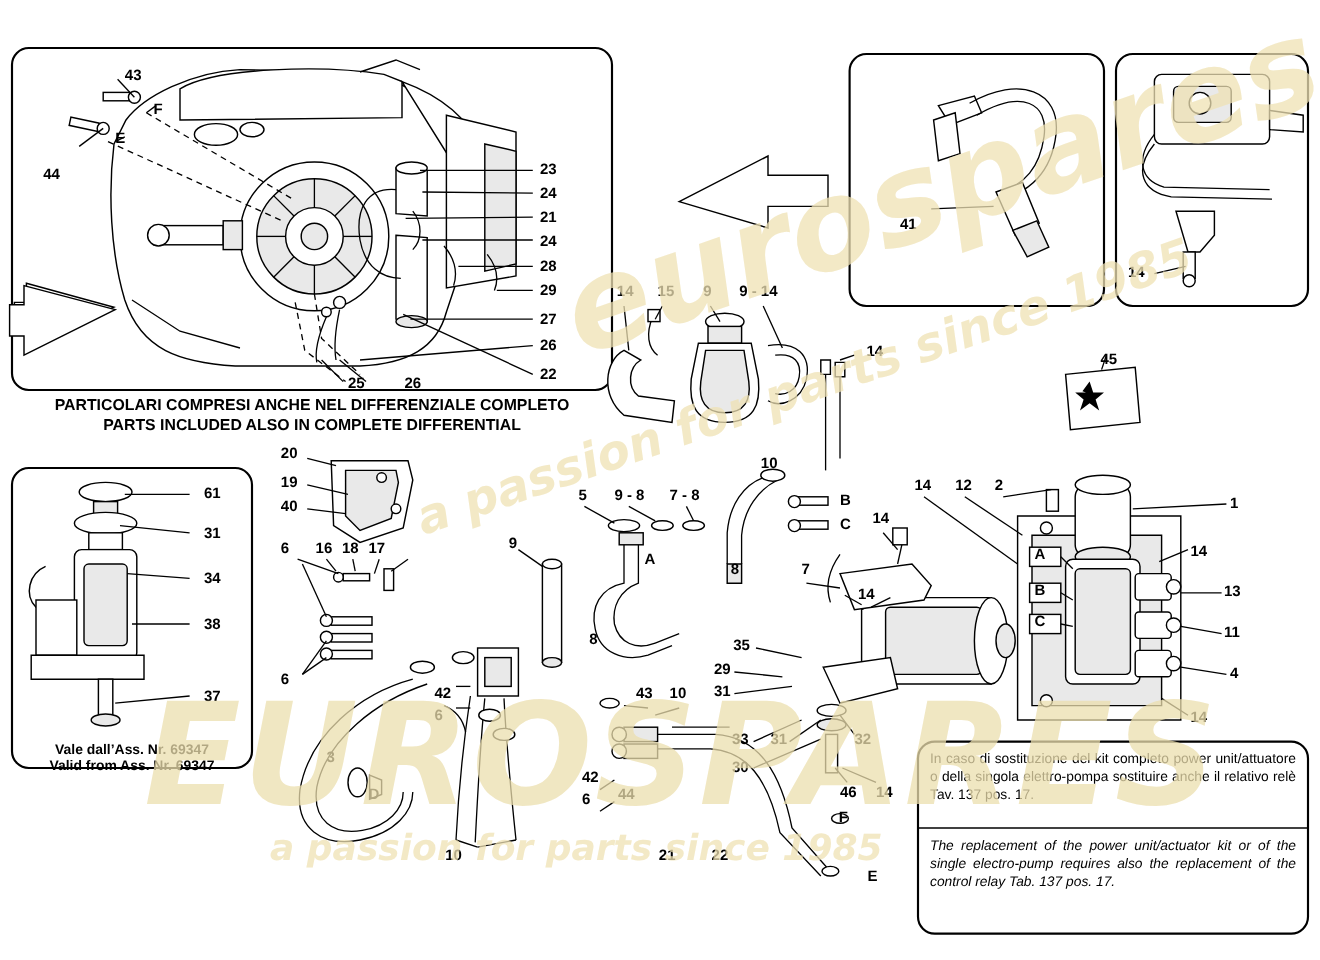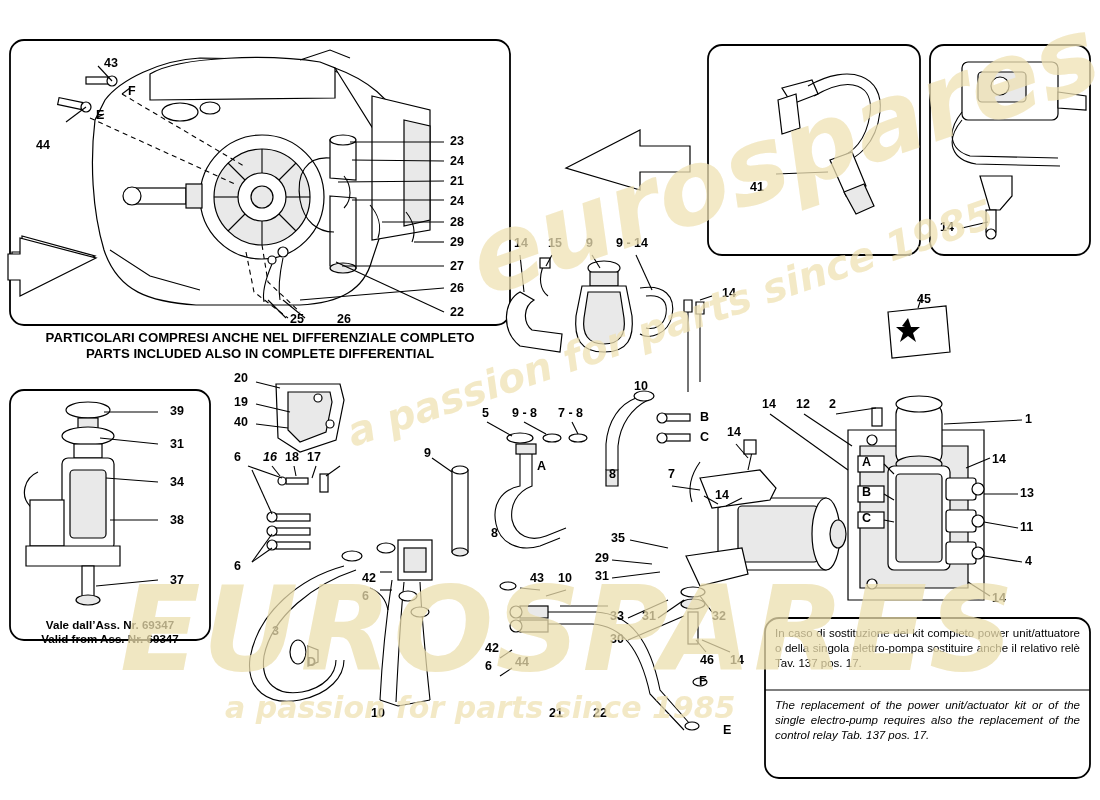--- a/index.html
+++ b/index.html
@@ -427,21 +427,21 @@
   <div class="lbl" style="left:450px;top:259px;">27</div>
   <div class="lbl" style="left:450px;top:281px;">26</div>
   <div class="lbl" style="left:450px;top:305px;">22</div>
   <div class="lbl" style="left:290px;top:312px;">25</div>
   <div class="lbl" style="left:337px;top:312px;">26</div>
 
   <div class="lbl" style="left:750px;top:170px;margin-top:10px;">41</div>
 
   <div class="lbl" style="left:940px;top:220px;">14</div>
 
-  <div class="lbl" style="left:170px;top:404px;">39</div>
+  <div class="lbl" style="left:170px;top:404px;">61</div>
   <div class="lbl" style="left:170px;top:437px;">31</div>
   <div class="lbl" style="left:170px;top:475px;">34</div>
   <div class="lbl" style="left:170px;top:513px;">38</div>
   <div class="lbl" style="left:170px;top:573px;">37</div>
 
   <div class="lbl" style="left:514px;top:236px;">14</div>
   <div class="lbl" style="left:548px;top:236px;">15</div>
   <div class="lbl" style="left:586px;top:236px;">9</div>
   <div class="lbl" style="left:616px;top:236px;">9 - 14</div>
   <div class="lbl" style="left:722px;top:286px;">14</div>
@@ -475,21 +475,21 @@
   <div class="lbl" style="left:272px;top:624px;">3</div>
   <div class="lbl" style="left:307px;top:655px;">D</div>
   <div class="lbl" style="left:371px;top:706px;">10</div>
   <div class="lbl" style="left:549px;top:706px;">21</div>
   <div class="lbl" style="left:593px;top:706px;">22</div>
   <div class="lbl" style="left:699px;top:674px;">F</div>
   <div class="lbl" style="left:723px;top:723px;">E</div>
   <div class="lbl" style="left:234px;top:371px;">20</div>
   <div class="lbl" style="left:234px;top:395px;">19</div>
   <div class="lbl" style="left:234px;top:415px;">40</div>
-  <div class="lbl" style="left:263px;top:450px;font-style:italic;">16</div>
+  <div class="lbl" style="left:263px;top:450px;">16</div>
   <div class="lbl" style="left:285px;top:450px;">18</div>
   <div class="lbl" style="left:307px;top:450px;">17</div>
   <div class="lbl" style="left:234px;top:450px;">6</div>
   <div class="lbl" style="left:234px;top:559px;">6</div>
   <div class="lbl" style="left:762px;top:397px;">14</div>
   <div class="lbl" style="left:796px;top:397px;">12</div>
   <div class="lbl" style="left:829px;top:397px;">2</div>
   <div class="lbl" style="left:1025px;top:412px;">1</div>
   <div class="lbl" style="left:992px;top:452px;">14</div>
   <div class="lbl" style="left:1020px;top:486px;">13</div>

